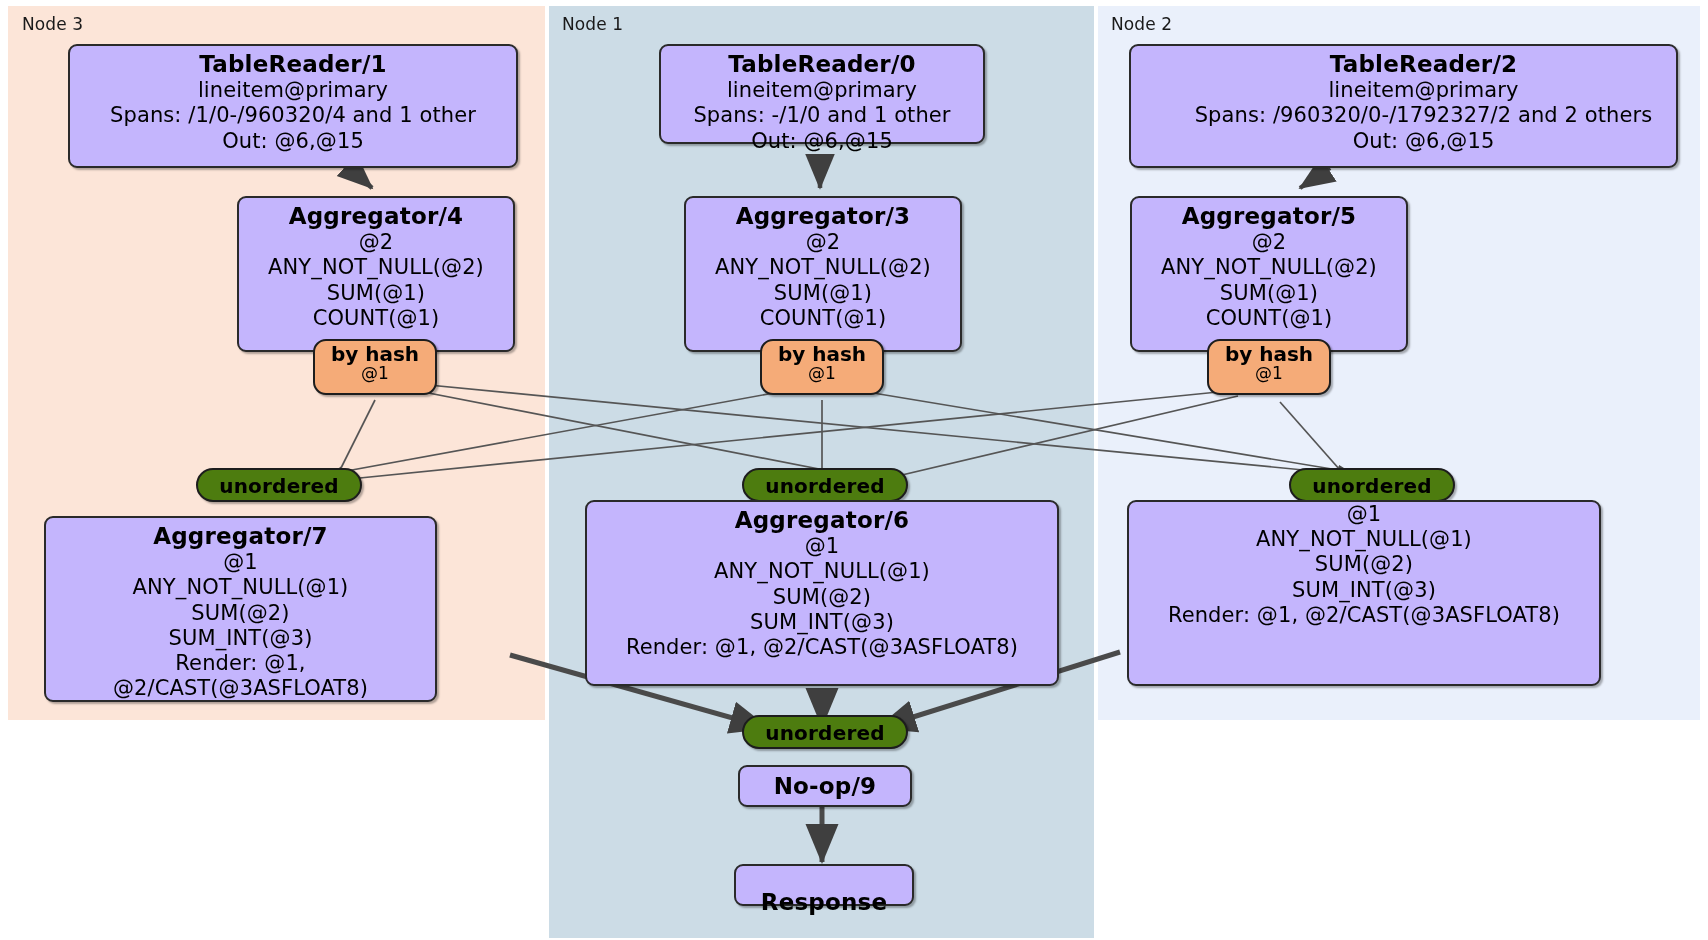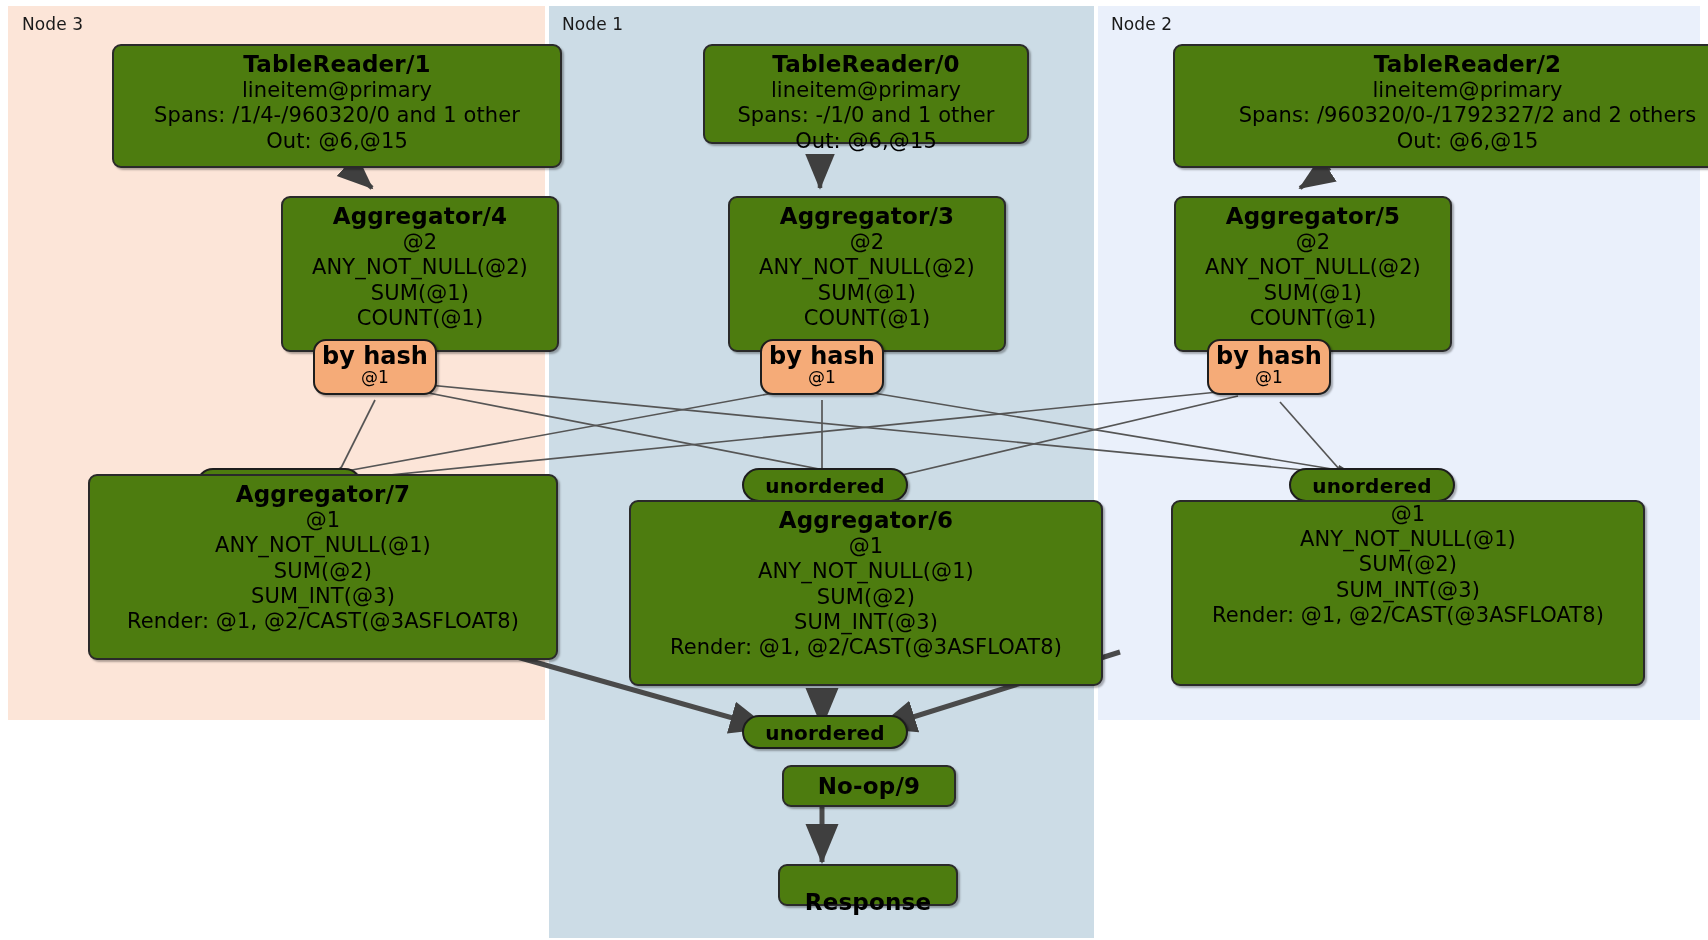--- a/index.html
+++ b/index.html
@@ -8,30 +8,30 @@
 
   .node-panel{position:absolute;box-sizing:border-box;}
   .node-label{position:absolute;font-size:17px;color:#1a1a1a;letter-spacing:.1px;}
 
   .panel3{left:8px;top:6px;width:537px;height:714px;background:#fce5d8;}
   .panel1{left:549px;top:6px;width:545px;height:932px;background:#ccdce6;}
   .panel2{left:1098px;top:6px;width:602px;height:714px;background:#eaf0fb;}
 
   .svg-layer{position:absolute;left:0;top:0;width:1708px;height:940px;pointer-events:none;}
 
-  .box{position:absolute;box-sizing:border-box;background:#4d7c0f;border:2px solid #2a2a2a;
+  .box{position:absolute;box-sizing:border-box;background:#c4b5fd;border:2px solid #2a2a2a;
        border-radius:9px;text-align:center;color:#000;
-       box-shadow:2px 2px 2px rgba(0,0,0,.30);margin-left:44px;}
+       box-shadow:2px 2px 2px rgba(0,0,0,.30);}
   .box .ttl{font-weight:bold;font-size:23px;line-height:1.18;padding-top:5px;letter-spacing:.2px;}
   .box .ln{font-size:21px;line-height:1.20;letter-spacing:.1px;}
 
   .pill{position:absolute;box-sizing:border-box;border:2px solid #1d1d1d;text-align:center;
         color:#000;box-shadow:2px 2px 2px rgba(0,0,0,.30);}
   .pill.hash{background:#f5ab78;border-radius:13px;}
-  .pill.hash .t{font-weight:bold;font-size:24px;line-height:1.05;padding-top:3px;}
+  .pill.hash .t{font-weight:bold;font-size:20px;line-height:1.05;padding-top:3px;}
   .pill.hash .s{font-size:17px;line-height:1.05;}
   .pill.unord{background:#4d7c0f;border-radius:17px;}
   .pill.unord .t{font-weight:bold;font-size:20px;line-height:1.0;letter-spacing:.2px;}
 </style>
 </head>
 <body>
 
 <div id="stage">
 
   <div class="node-panel panel3"></div>
@@ -71,21 +71,21 @@
     <path d="M510,655 L768,728" stroke="#4a4a4a" stroke-width="5" fill="none" marker-end="url(#ahT)"></path>
     <path d="M1120,652 L878,728" stroke="#4a4a4a" stroke-width="5" fill="none" marker-end="url(#ahT)"></path>
     <path d="M822,688 L822,726" stroke="#4a4a4a" stroke-width="5" fill="none" marker-end="url(#ahT)"></path>
 
     <path d="M822,790 L822,862" stroke="#4a4a4a" stroke-width="5" fill="none" marker-end="url(#ahT)"></path>
   </svg>
 
   <div class="box" style="left:68px;top:44px;width:450px;height:124px;">
     <div class="ttl">TableReader/1</div>
     <div class="ln">lineitem@primary</div>
-    <div class="ln">Spans: /1/4-/960320/0 and 1 other</div>
+    <div class="ln">Spans: /1/0-/960320/4 and 1 other</div>
     <div class="ln">Out: @6,@15</div>
   </div>
 
   <div class="box" style="left:659px;top:44px;width:326px;height:100px;">
     <div class="ttl">TableReader/0</div>
     <div class="ln">lineitem@primary</div>
     <div class="ln">Spans: -/1/0 and 1 other</div>
     <div class="ln">Out: @6,@15</div>
   </div>
 
@@ -136,21 +136,21 @@
   <div class="pill unord" style="left:196px;top:468px;width:166px;height:34px;">
     <div class="t" style="padding-top:6px;">unordered</div>
   </div>
   <div class="pill unord" style="left:742px;top:468px;width:166px;height:34px;">
     <div class="t" style="padding-top:6px;">unordered</div>
   </div>
   <div class="pill unord" style="left:1289px;top:468px;width:166px;height:34px;">
     <div class="t" style="padding-top:6px;">unordered</div>
   </div>
 
-  <div class="box" style="left:44px;top:474px;width:470px;height:186px;">
+  <div class="box" style="left:44px;top:516px;width:393px;height:186px;">
     <div class="ttl">Aggregator/7</div>
     <div class="ln">@1</div>
     <div class="ln">ANY_NOT_NULL(@1)</div>
     <div class="ln">SUM(@2)</div>
     <div class="ln">SUM_INT(@3)</div>
     <div class="ln">Render: @1, @2/CAST(@3ASFLOAT8)</div>
   </div>
 
   <div class="box" style="left:585px;top:500px;width:474px;height:186px;">
     <div class="ttl">Aggregator/6</div>

